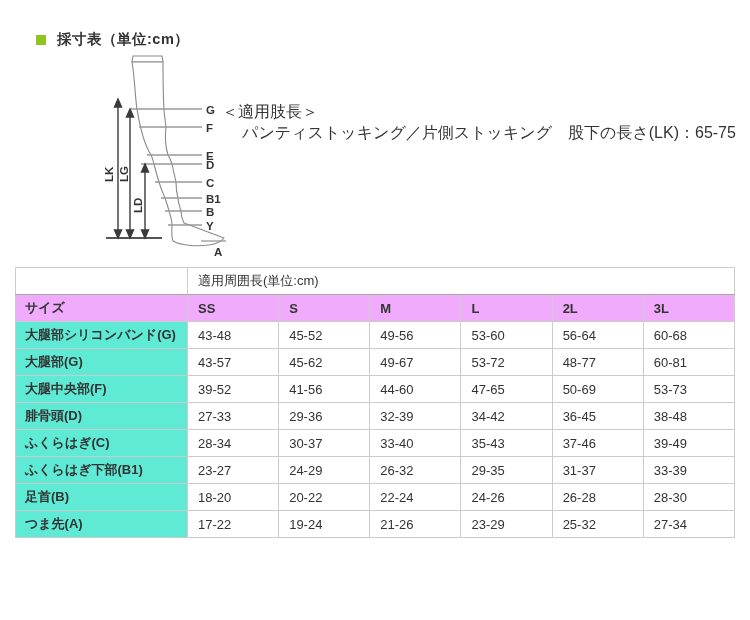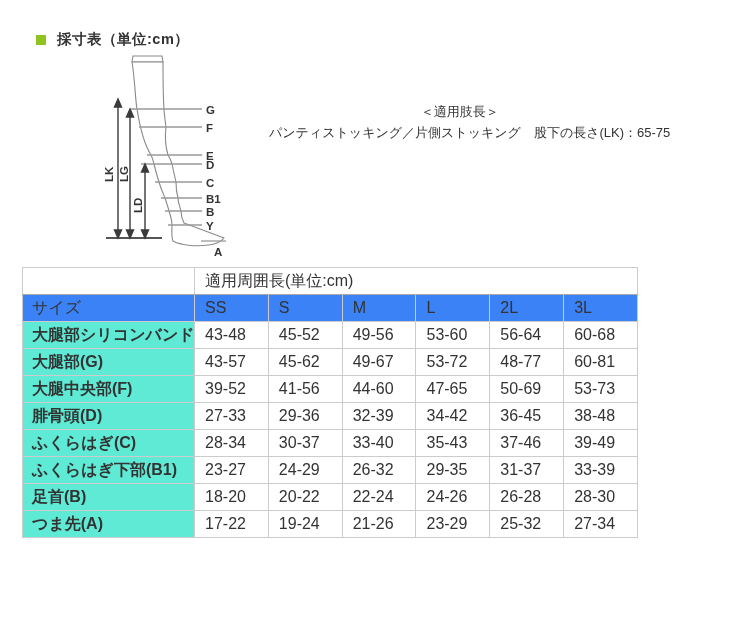--- a/index.html
+++ b/index.html
@@ -6,27 +6,27 @@
   body{font-family:"Liberation Sans","DejaVu Sans",sans-serif;color:#333;}
   .page{position:relative;width:750px;height:620px;background:#fff;overflow:hidden;}
 
   .title-row{position:absolute;left:36px;top:26px;display:flex;align-items:center;}
   .bullet{width:10px;height:10px;background:#8fc31f;margin-right:7px;flex:0 0 auto;}
   .title-row h1{font-size:14.5px;font-weight:bold;margin:4px;letter-spacing:.5px;}
 
   .leg-diagram{position:absolute;left:95px;top:45px;width:135px;height:215px;}
   .leg-diagram text{font-family:"Liberation Sans","DejaVu Sans",sans-serif;font-size:11.5px;font-weight:bold;fill:#333;}
 
-  .apl{position:absolute;left:249px;top:101px;font-size:13px;line-height:21px;white-space:nowrap;text-align:center;}
+  .apl{position:absolute;left:222px;top:101px;font-size:16px;line-height:21px;white-space:nowrap;}
   .apl .indent{margin-left:20px;}
 
-  table.size-table{position:absolute;left:22px;top:267px;width:616px;border-collapse:collapse;table-layout:fixed;font-size:16px;}
+  table.size-table{position:absolute;left:15px;top:267px;width:720px;border-collapse:collapse;table-layout:fixed;font-size:13px;}
   .size-table th,.size-table td{border:1px solid #ccc;height:26px;padding:0 2px 0 10px;text-align:left;font-weight:normal;vertical-align:middle;overflow:hidden;white-space:nowrap;}
   .size-table .lbl{background:#5eead4;font-weight:bold;padding-left:9px;}
-  .size-table thead tr.sizes th{background:#3b82f6;font-weight:normal;}
+  .size-table thead tr.sizes th{background:#f0abfc;font-weight:bold;}
   .size-table thead tr.top th,.size-table thead tr.top td{background:#fff;border-bottom:1px solid #aaa;}
 </style>
 </head>
 <body>
 
 <div class="page">
 
   <div class="title-row">
     <span class="bullet"></span>
     <h1>採寸表（単位:cm）</h1>

